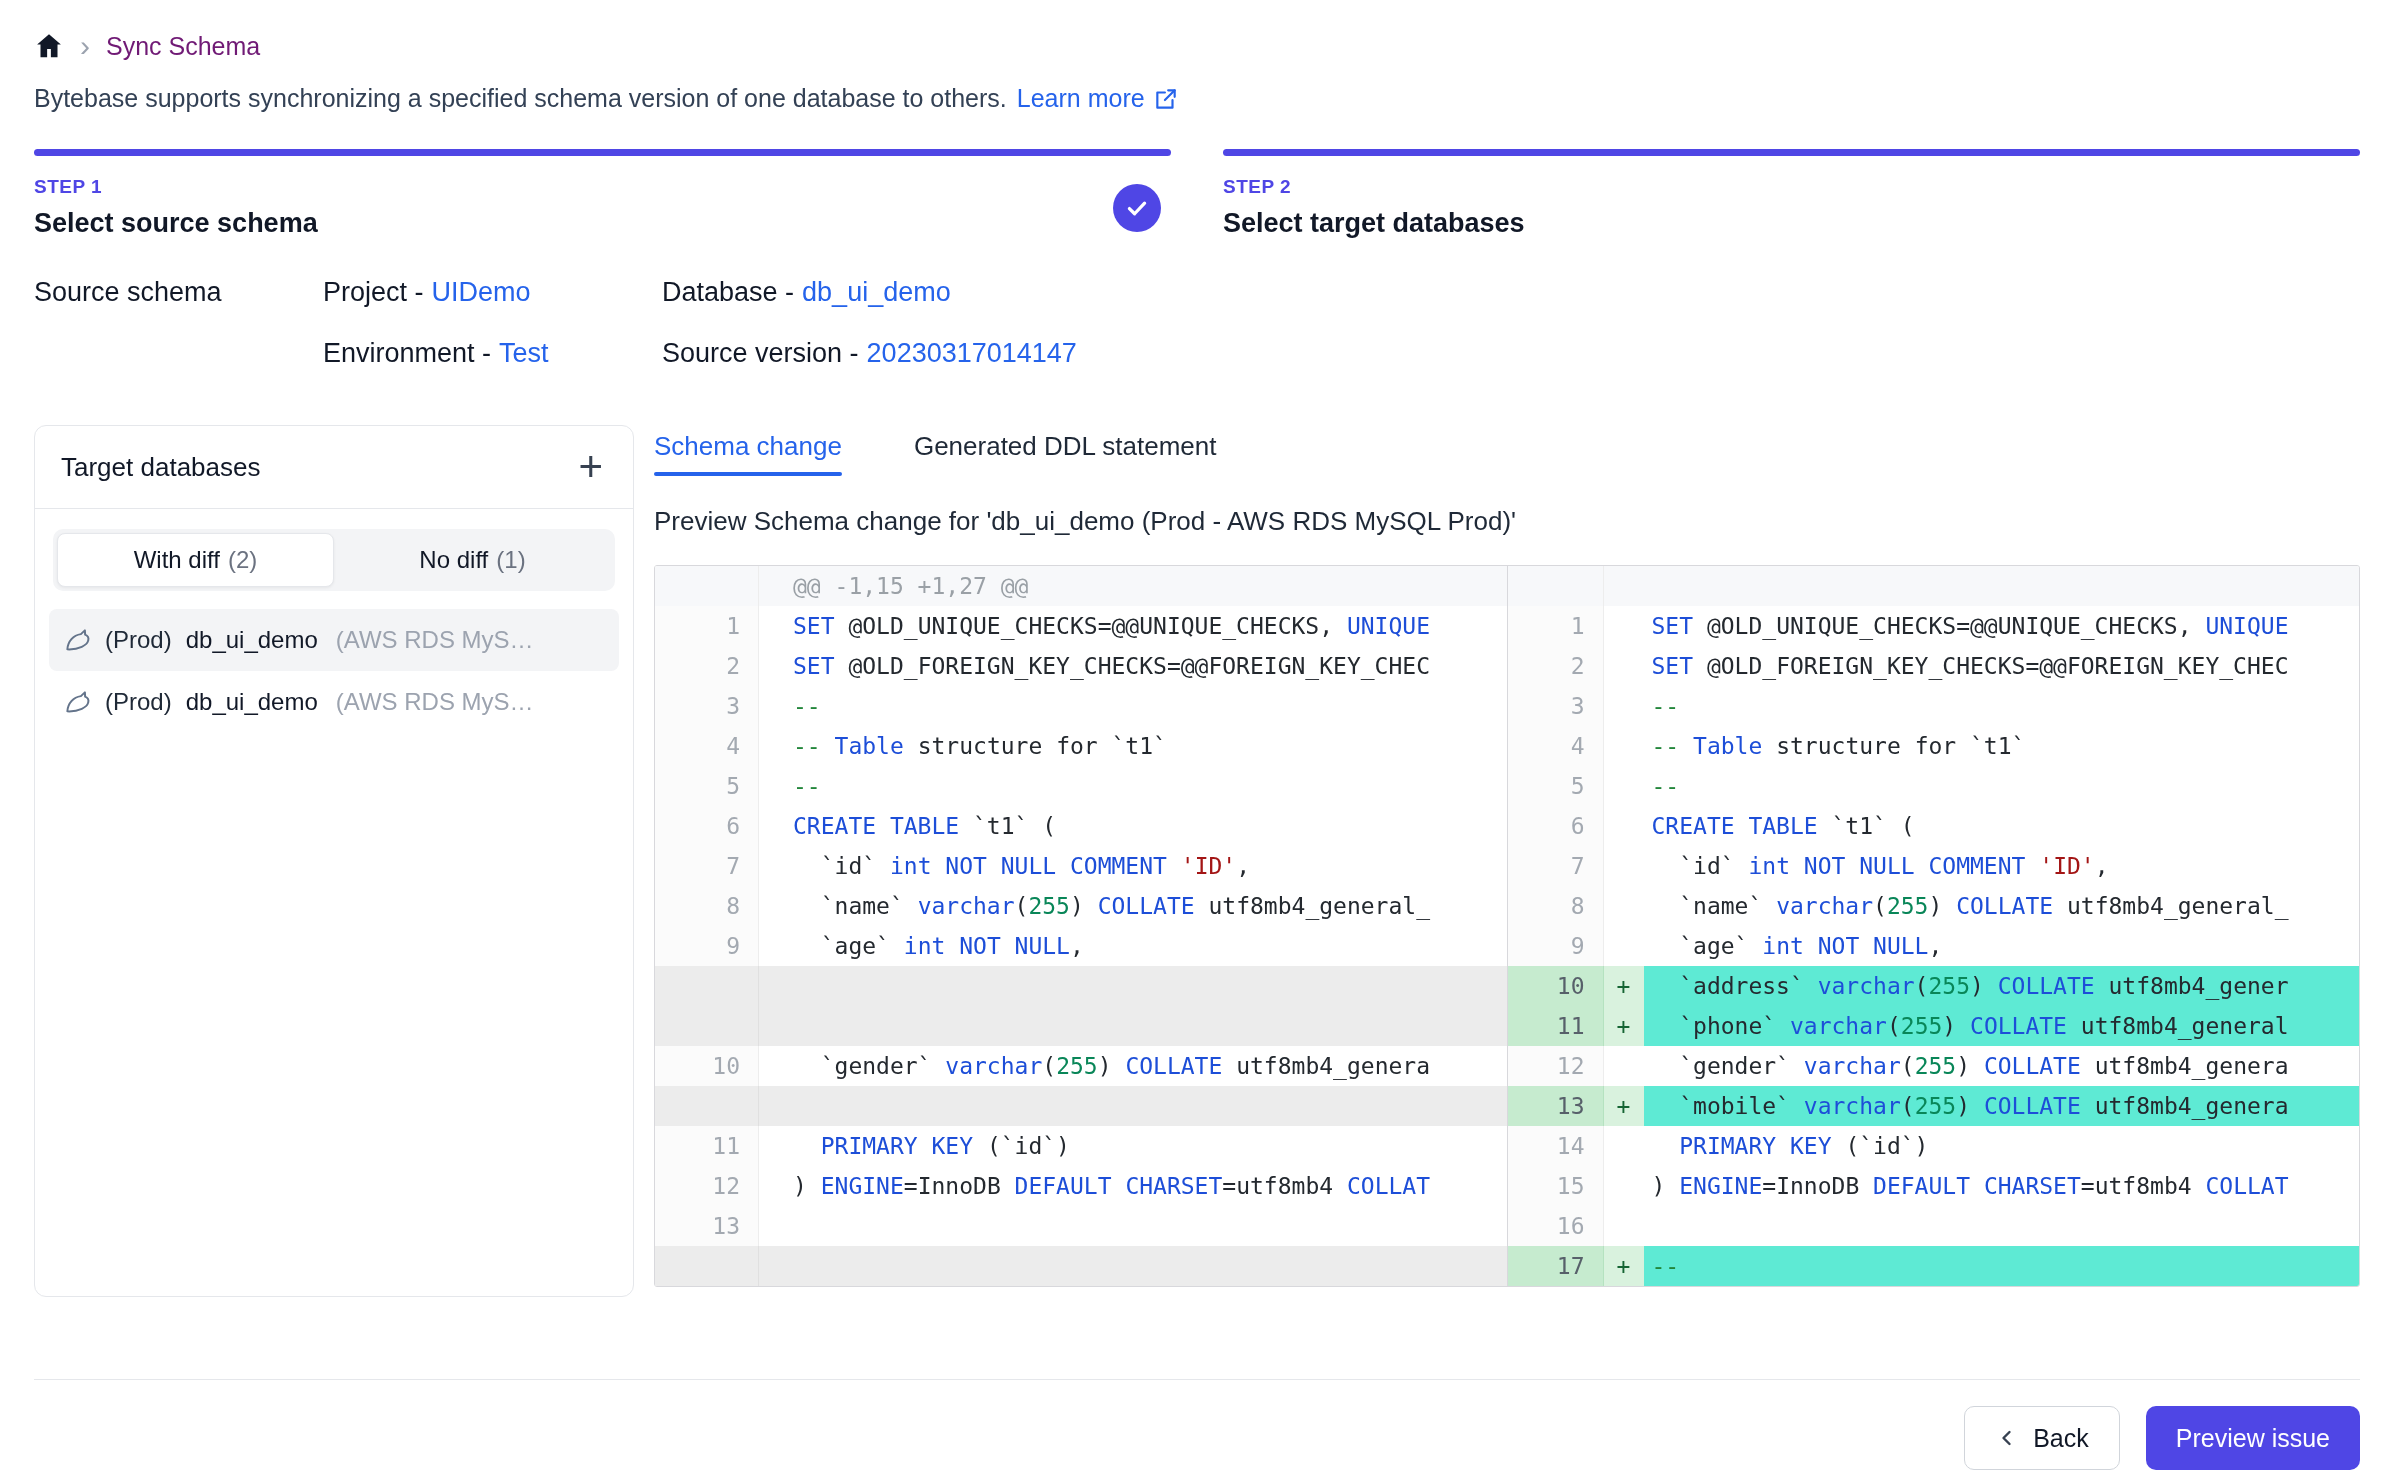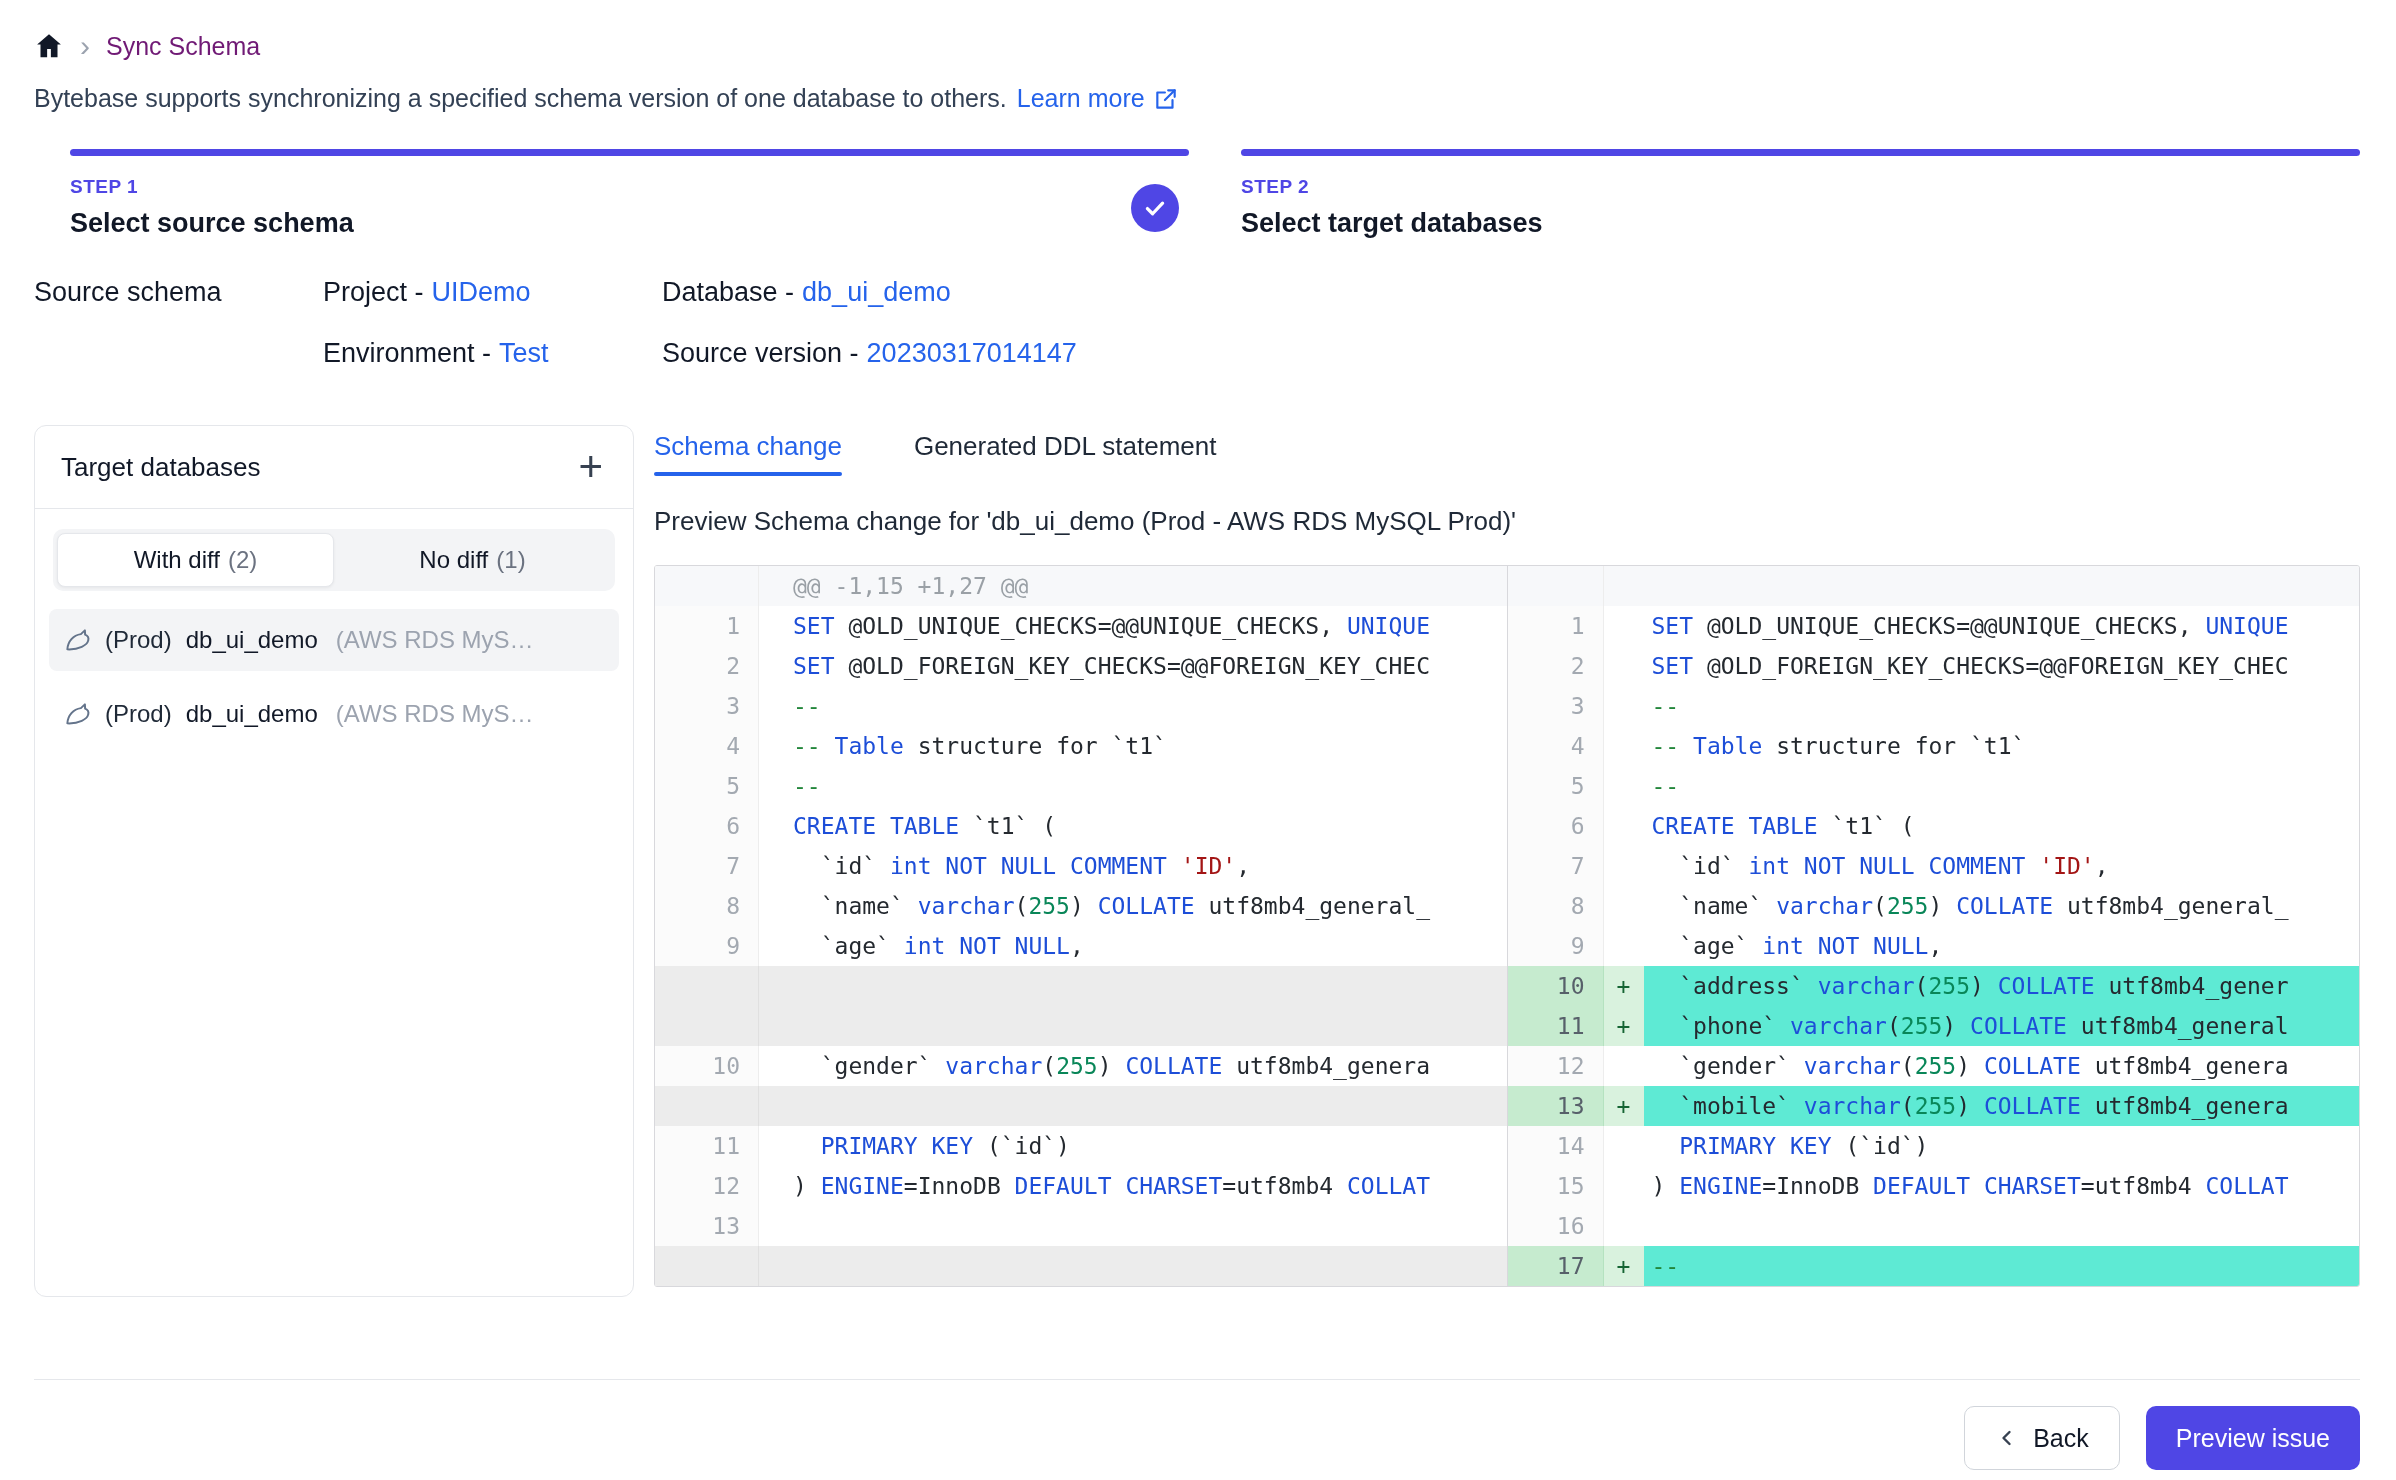--- a/index.html
+++ b/index.html
@@ -10,21 +10,21 @@
   
   .breadcrumb { display: flex; align-items: center; gap: 16px; margin-top: 8px; height: 44px; }
   .crumb-sep { color: #9ca3af; font-size: 30px; line-height: 1; }
   .crumb-title { font-size: 25px; font-weight: 500; color: #701a75; }
 
   
   .desc { margin-top: 16px; font-size: 25px; color: #334155; display: flex; align-items: center; gap: 10px; }
   .desc a { color: #2563eb; text-decoration: none; font-weight: 500; display: inline-flex; align-items: center; gap: 8px; }
 
   
-  .steps { display: flex; gap: 52px; margin-top: 36px; margin-left: 36px; }
+  .steps { display: flex; gap: 52px; margin-top: 36px; }
   .step { flex: 1; min-width: 0; }
   .step-bar { height: 7px; background: #4f46e5; border-radius: 4px; }
   .step-body { display: flex; justify-content: space-between; align-items: center; margin-top: 20px; padding-right: 10px; }
   .step-label { font-size: 19px; font-weight: 700; color: #4f46e5; letter-spacing: 0.5px; margin-bottom: 10px; }
   .step-title { font-size: 27px; font-weight: 600; color: #111827; }
   .check-circle { width: 48px; height: 48px; border-radius: 50%; background: #4f46e5; display: flex; align-items: center; justify-content: center; flex: none; }
 
   
   .source-grid { margin-top: 38px; display: grid; grid-template-columns: 289px 339px 1fr; row-gap: 30px; font-size: 27px; align-items: baseline; }
   .src-label { font-weight: 500; color: #111827; }
@@ -36,21 +36,21 @@
 
   
   .card { width: 600px; min-width: 600px; height: 872px; border: 1px solid #e5e7eb; border-radius: 12px; display: flex; flex-direction: column; overflow: hidden; }
   .card-header { display: flex; justify-content: space-between; align-items: center; padding: 20px 26px; border-bottom: 1px solid #e5e7eb; }
   .card-title { font-size: 26px; font-weight: 500; color: #111827; }
   .plus-button { background: none; border: none; font-size: 42px; font-weight: 300; color: #374151; line-height: 1; cursor: pointer; padding: 0 4px; }
   .segmented { margin: 20px 18px 14px 18px; background: #f3f4f6; border-radius: 10px; padding: 4px; display: flex; }
   .seg { flex: 1; text-align: center; padding: 12px 0; font-size: 24px; color: #111827; border-radius: 8px; border: 1px solid transparent; cursor: pointer; }
   .seg.active { background: #ffffff; border-color: #e5e7eb; box-shadow: 0 1px 3px rgba(0,0,0,0.06); }
   .seg .count { color: #6b7280; margin-left: 8px; }
-  .db-list { padding: 4px 14px; display: flex; flex-direction: column; gap: 12px; }
+  .db-list { padding: 4px 14px; display: flex; flex-direction: column; }
   .db-item { display: flex; align-items: center; gap: 12px; padding: 16px 14px; border-radius: 8px; font-size: 24px; white-space: nowrap; overflow: hidden; cursor: pointer; }
   .db-item.selected { background: #f3f4f6; }
   .db-item .icon { flex: none; display: flex; }
   .db-env { color: #1f2937; margin-right: 2px; }
   .db-name { color: #111827; font-weight: 500; margin-right: 6px; }
   .db-suffix { color: #9ca3af; overflow: hidden; }
 
   
   .preview { flex: 1; min-width: 0; padding-top: 6px; }
   .preview-tabs { display: flex; gap: 72px; }

